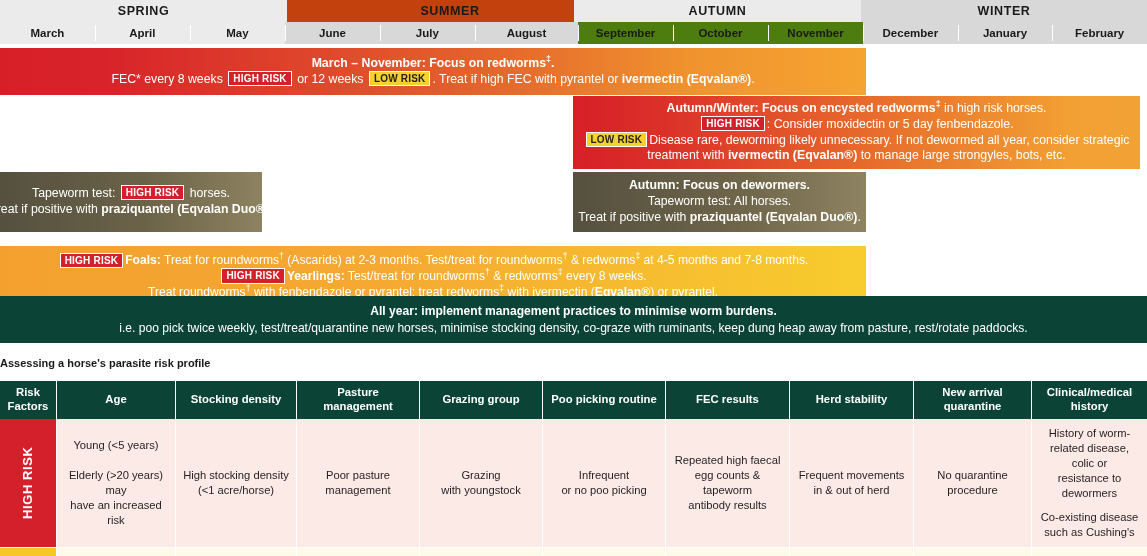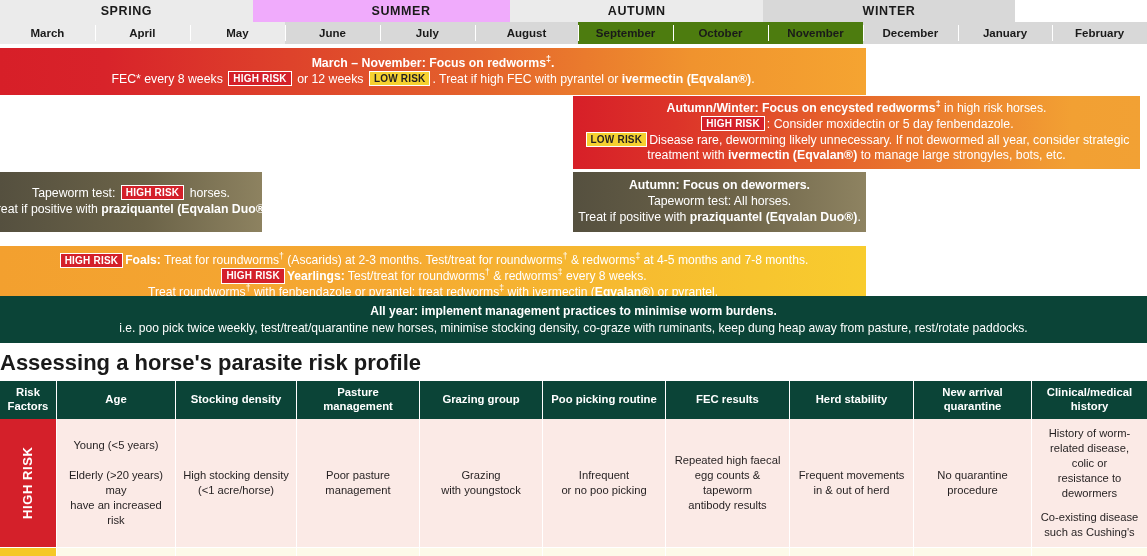--- a/index.html
+++ b/index.html
@@ -6,28 +6,28 @@
   body{
     width:1147px;height:556px;
     background:#ffffff;
     font-family:"Liberation Sans", sans-serif;
     -webkit-font-smoothing:antialiased;
     overflow:hidden;
   }
   .page{position:relative;width:1147px;height:556px;}
 
   
-  .season-row{display:flex;height:22px;width:1015px;}
+  .season-row{display:flex;height:22px;width:1147px;}
   .season-cell{
     display:flex;align-items:center;justify-content:center;
     font-weight:bold;font-size:12.5px;letter-spacing:.6px;color:#1a1a1a;
     box-sizing:border-box;
   }
   .season-spring{background:#ebebeb;}
-  .season-summer{background:#f0abfc;padding-left:39px;}
+  .season-summer{background:#c2410c;padding-left:39px;}
   .season-autumn{background:#ebebeb;}
   .season-winter{background:#d8d8d8;}
 
   .month-row{display:flex;height:22px;width:1147px;}
   .month-cell{
     display:flex;align-items:center;justify-content:center;
     font-weight:bold;font-size:11.5px;color:#1a1a1a;
     box-sizing:border-box;position:relative;
   }
   .month-cell:not(:first-child)::before{
@@ -88,21 +88,21 @@
     line-height:1.12;position:relative;top:-1px;
   }
   .badge-high{background:#d4202a;color:#ffffff;border:1.5px solid #ffffff;}
   .badge-low{background:#f5d130;color:#231f20;border:1.5px solid #ffffff;}
   .badge-high-onlight{background:#d4202a;color:#ffffff;border:1.5px solid #ffffff;}
 
   
   .section-title{
     position:absolute;left:0;top:349px;width:1147px;height:28px;
     display:flex;align-items:center;
-    font-size:22px;font-weight:bold;color:#1a1a1a;
+    font-size:11px;font-weight:bold;color:#1a1a1a;
   }
 
   
   .risk-table{
     position:absolute;left:0;top:381px;width:1147px;
     border-collapse:separate;border-spacing:0;
     table-layout:fixed;
   }
   .risk-table th{
     background:#0b4437;color:#ffffff;

